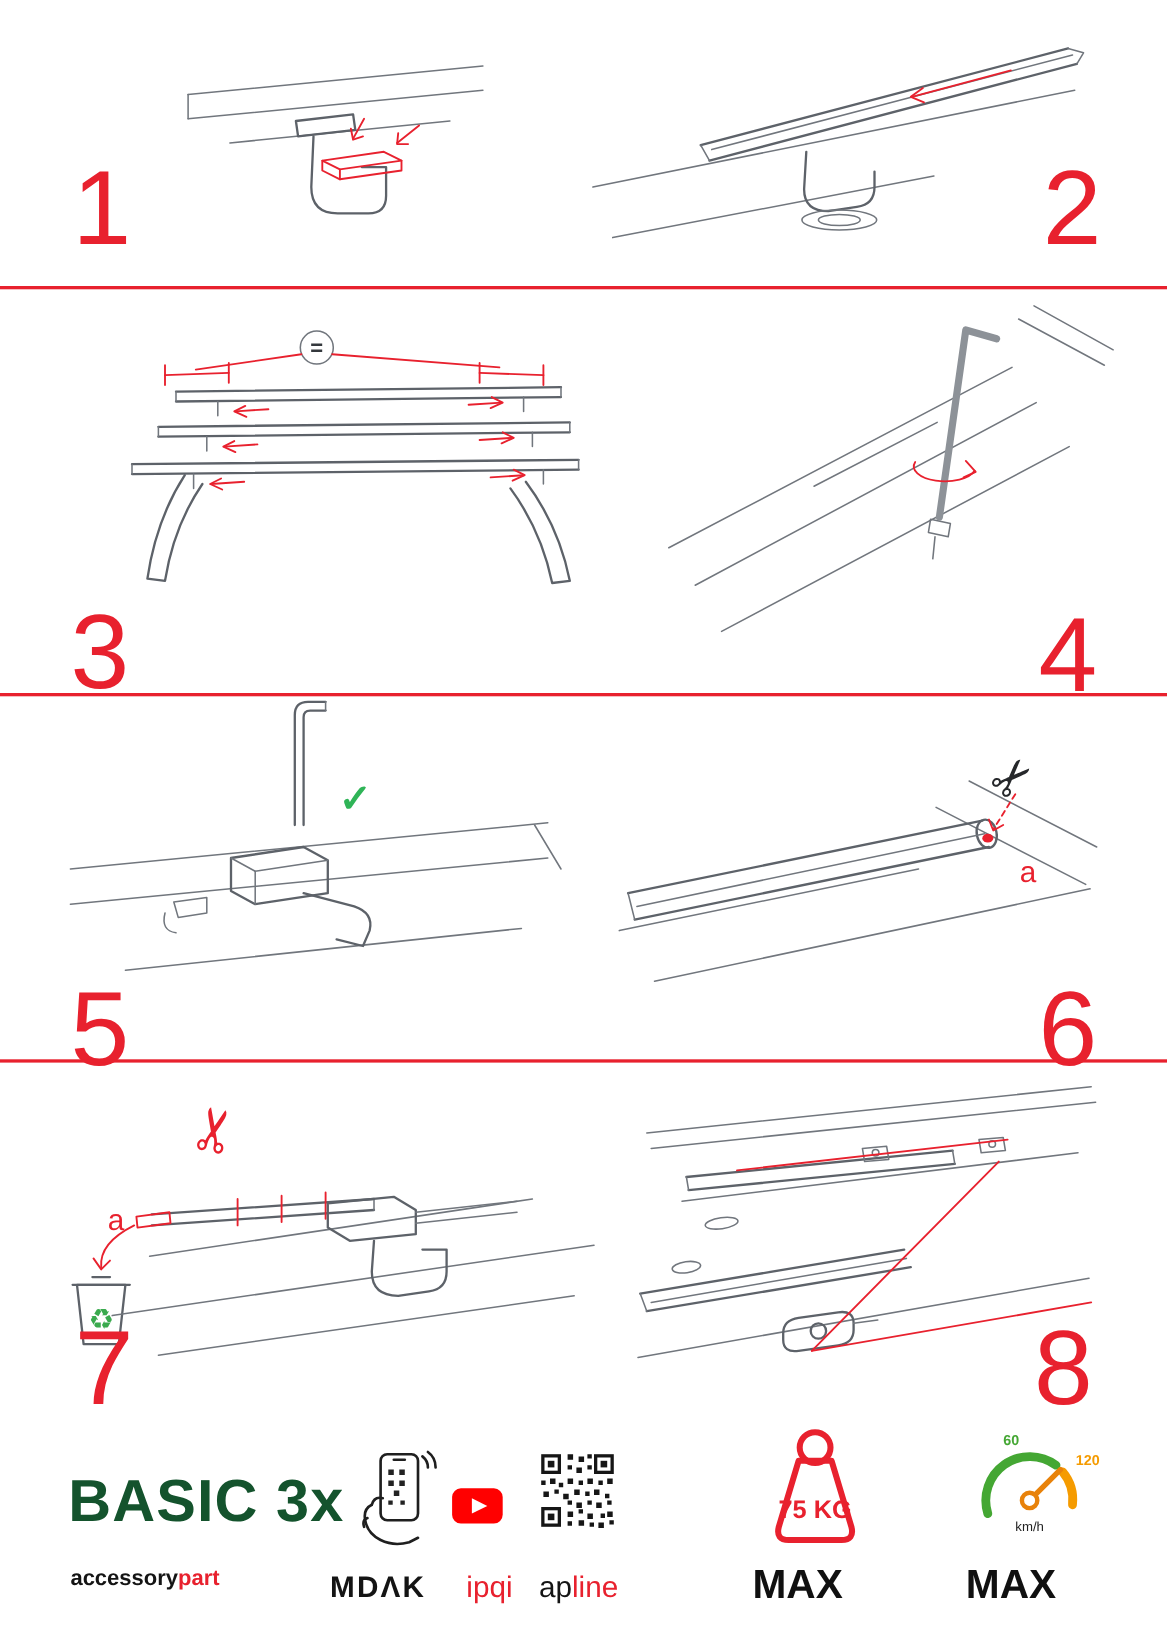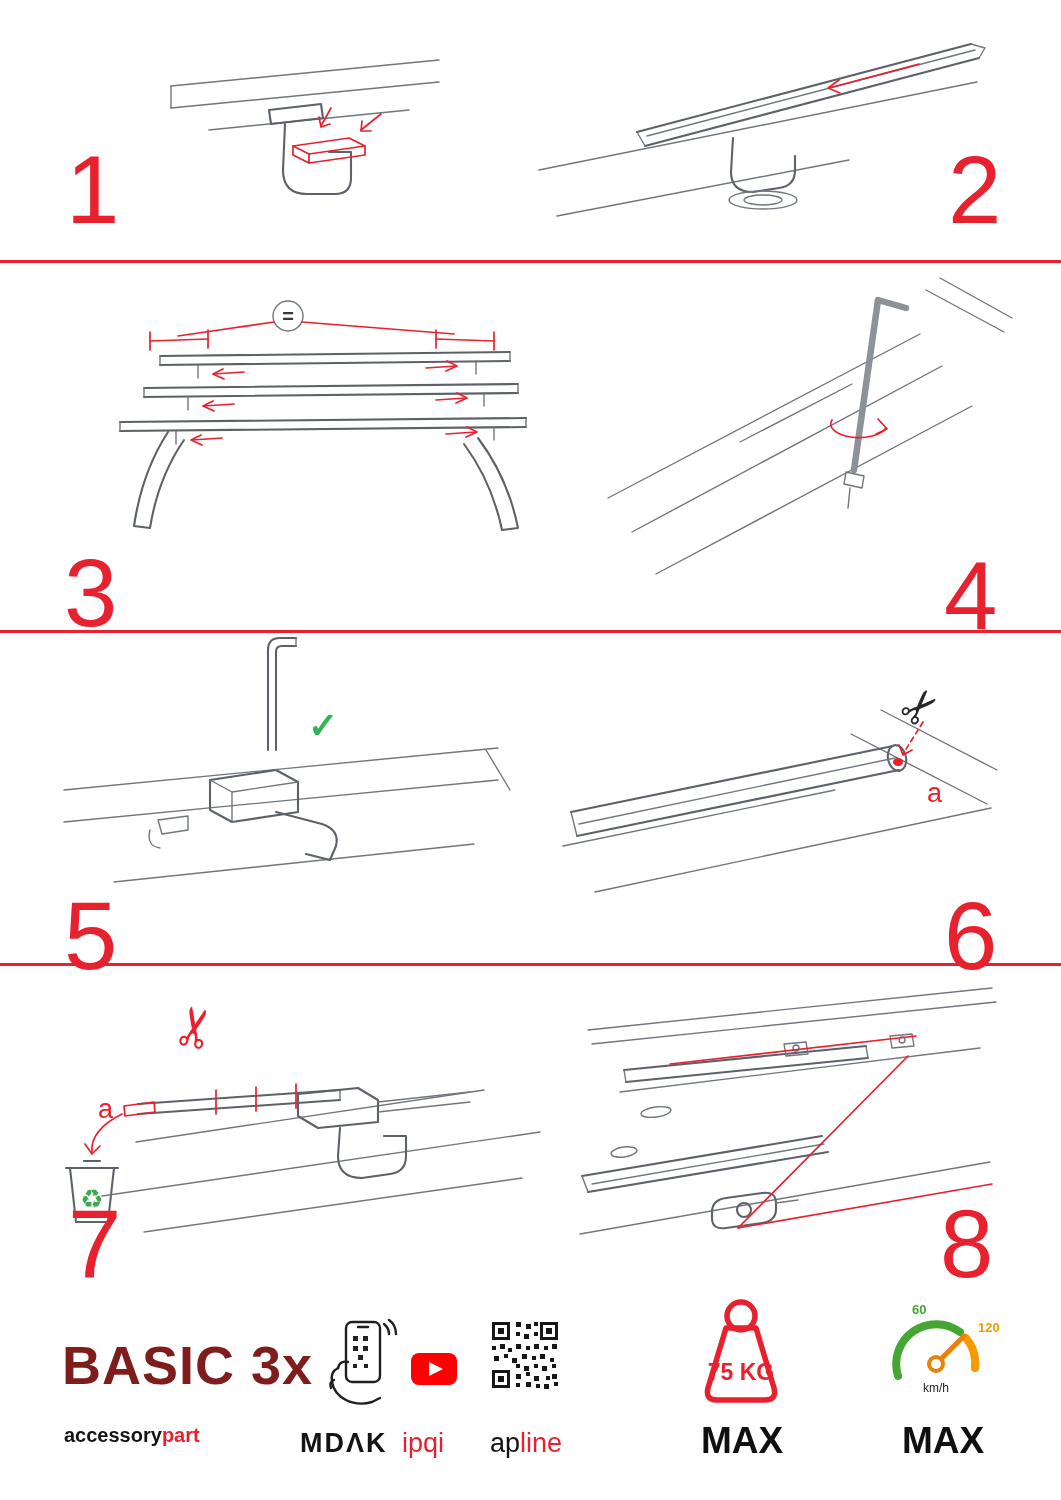--- a/index.html
+++ b/index.html
@@ -18,28 +18,28 @@
   .rdf{fill:#e8212e}
   .eq-text{font-size:20px;font-weight:bold;fill:#34383d}
   .a-label{font-size:27px;fill:#e8212e}
   .check-text{font-size:36px;font-weight:bold;fill:#2fb457}
   .scis{fill:#26282b}
   .scis-red{fill:#e8212e}
   .recy{fill:#3aaa4e;font-size:26px}
   .wred{fill:none;stroke:#e8212e;stroke-width:5.5;stroke-linejoin:round}
   .garc{fill:none;stroke:#44a733;stroke-width:8;stroke-linecap:round}
   .oarc{fill:none;stroke:#f59b00;stroke-width:8;stroke-linecap:round}
-  .brand-title{position:absolute;left:62px;top:1334px;font-size:54px;font-weight:bold;color:#7f1d1d;letter-spacing:1px}
+  .brand-title{position:absolute;left:62px;top:1334px;font-size:54px;font-weight:bold;color:#14532d;letter-spacing:1px}
   .brand-sub{position:absolute;left:64px;top:1424px;font-size:20px;font-weight:bold;color:#141414}
   .red{color:#e8212e}
   .partner{position:absolute;top:1428px;font-size:27px;color:#141414}
   .p-mdak{left:300px;width:116px;font-weight:bold;letter-spacing:2px}
-  .p-ipqi{left:402px;width:64px;text-align:left;color:#e8212e}
+  .p-ipqi{left:402px;width:64px;text-align:right;color:#e8212e}
   .p-apline{left:478px;width:96px;text-align:center;font-weight:normal}
-  .max-label{position:absolute;font-size:37px;font-weight:bold;color:#101010;text-align:center}
+  .max-label{position:absolute;font-size:37px;font-weight:bold;color:#101010;text-align:left}
 </style>
 </head>
 <body>
 
 <div class="page">
 
   <svg class="abs" style="left:165px;top:48px" width="280" height="200" viewBox="0 0 280 200">
     <g>
       <path class="ln" d="M6 38 L274 12"></path>
       <path class="ln" d="M6 60 L274 34"></path>

